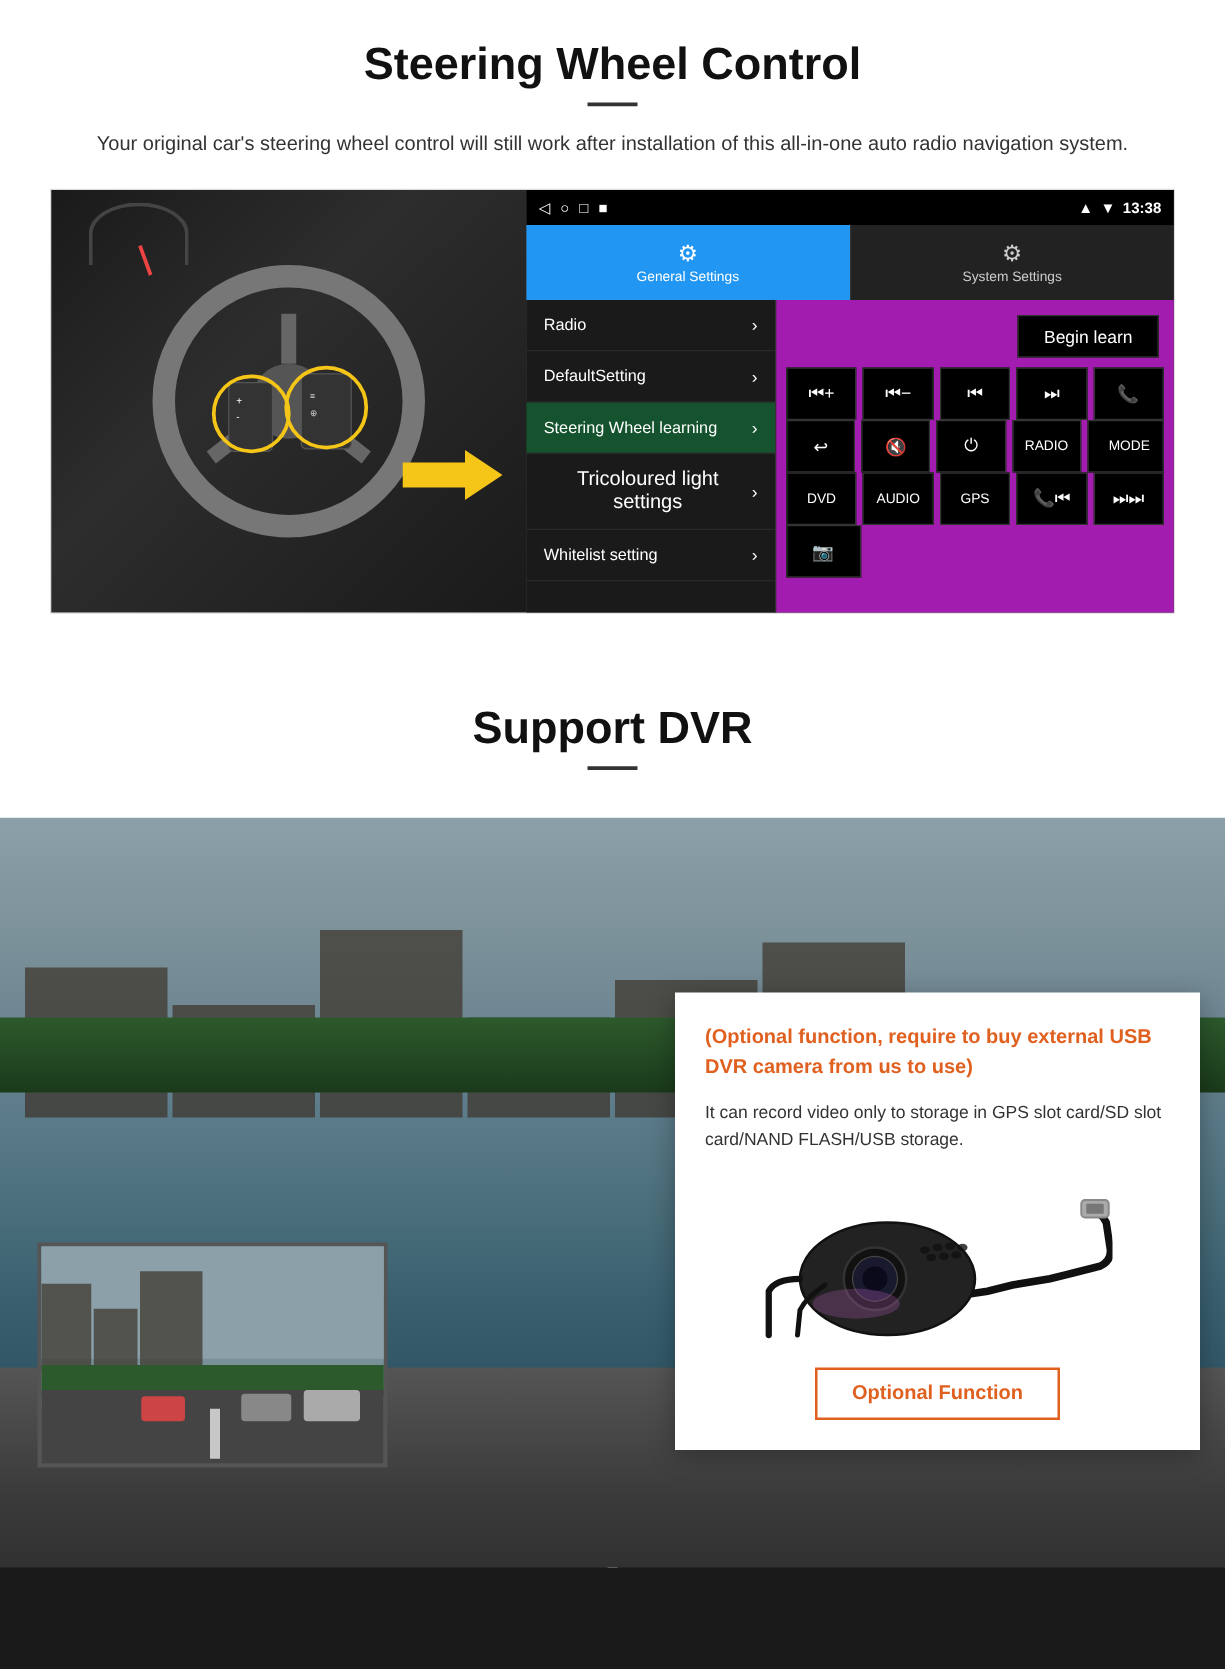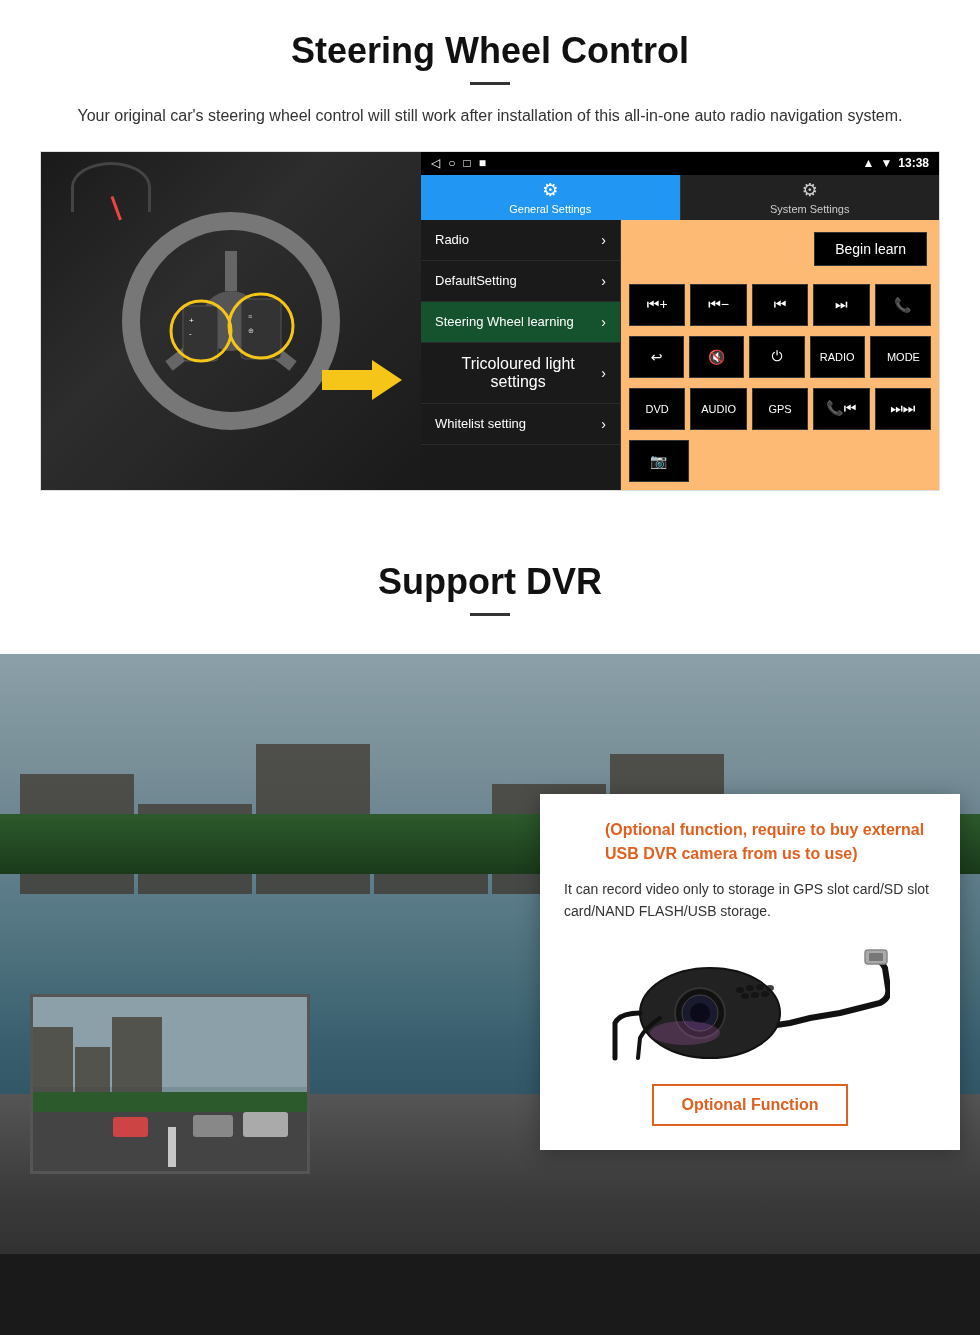--- a/index.html
+++ b/index.html
@@ -159,25 +159,25 @@
     }
     .menu-item.active {
       background: #14532d;
     }
     .menu-arrow { font-size: 14px; }
     .menu-item-text { text-align: left; }
 
     
     .controls-panel {
       flex: 1;
-      background: #fdba74;
+      background: #a21caf;
       padding: 8px;
       display: flex;
       flex-direction: column;
-      gap: 10px;
+      gap: 0;
     }
     .begin-learn-row {
       display: flex;
       justify-content: flex-end;
       padding: 4px 4px 8px;
     }
     .begin-learn-btn {
       background: #000;
       border: 1px solid #333;
       color: #fff;
@@ -290,27 +290,26 @@
       background: #fff;
       padding: 24px;
       box-shadow: 0 4px 20px rgba(0,0,0,0.3);
     }
     .dvr-optional-text {
       color: #e06020;
       font-size: 16px;
       font-weight: bold;
       line-height: 1.5;
       margin-bottom: 12px;
-      margin-left: 41px;
     }
     .dvr-desc-text {
       color: #333;
       font-size: 14px;
       line-height: 1.6;
-      margin-bottom: 16px;
+      margin-bottom: 26px;
     }
     
     .dvr-camera-area {
       display: flex;
       justify-content: center;
       margin: 10px 0 16px;
       min-height: 130px;
       align-items: center;
     }
     .dvr-camera-svg {

